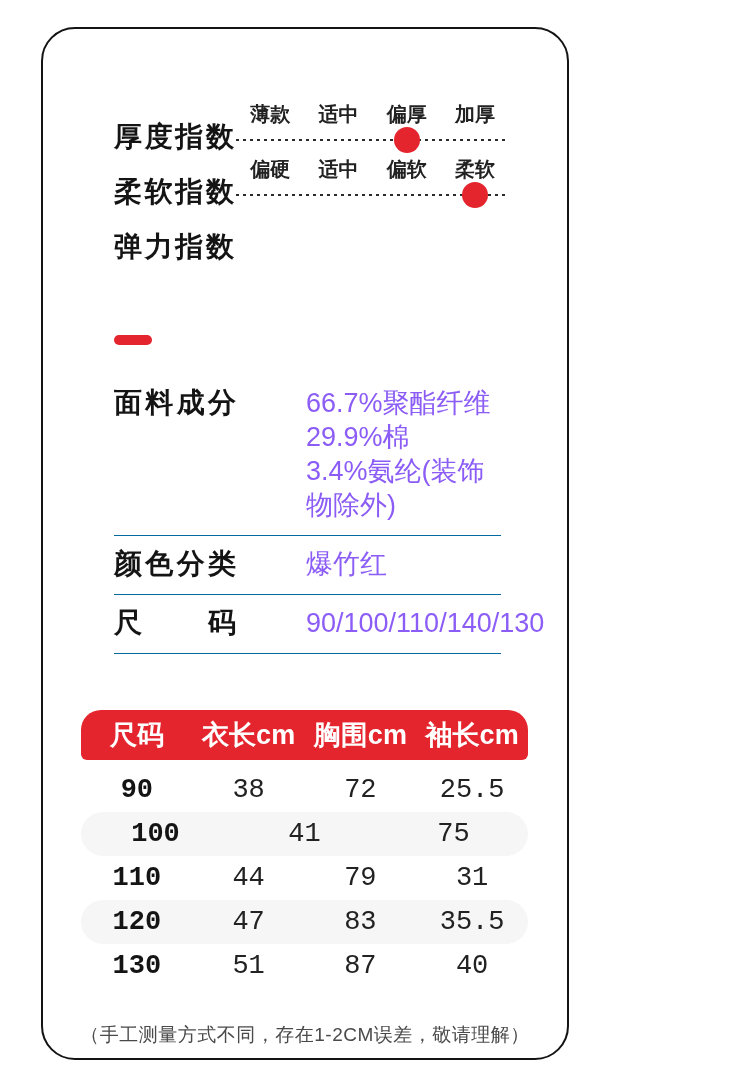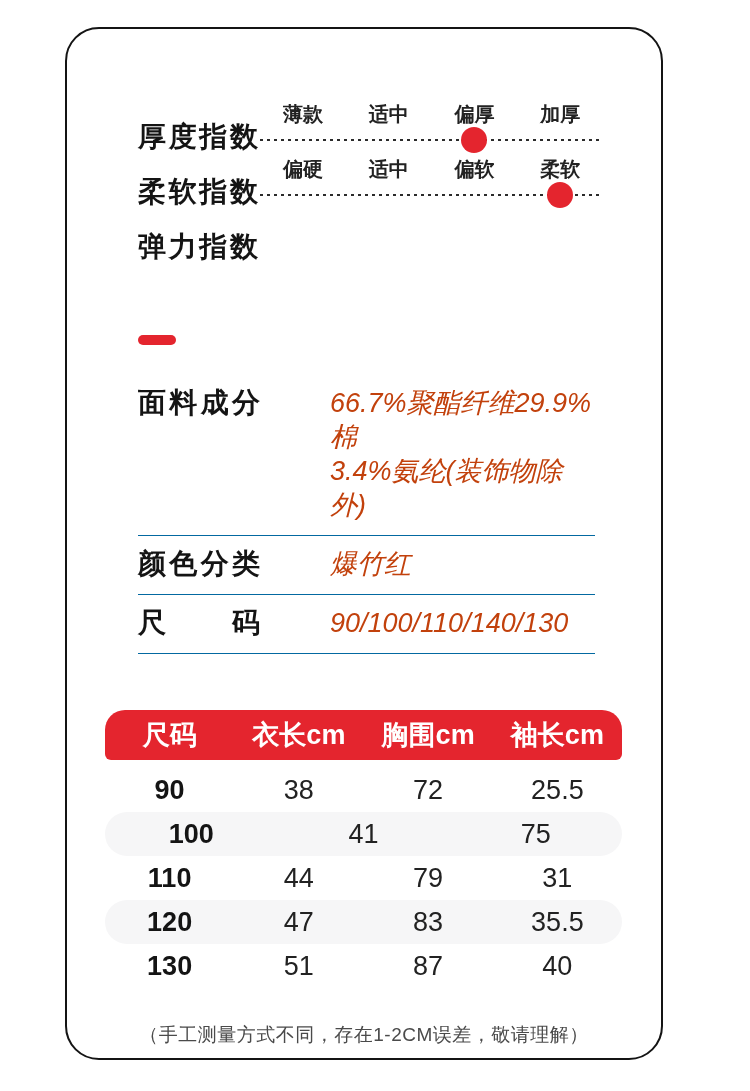--- a/index.html
+++ b/index.html
@@ -1,47 +1,47 @@
 <!DOCTYPE html>
 <html><head>
 <meta charset="utf-8">
 <style>
   html,body{margin:0;padding:0;background:#ffffff;}
   body{width:750px;height:1091px;position:relative;font-family:"Liberation Sans",sans-serif;color:#141414;}
-  .card{position:absolute;left:41px;top:27px;width:598px;height:1033px;box-sizing:border-box;
-        border:2px solid #141414;border-radius:34px;background:#fff;overflow:hidden;margin-left:24px;}
+  .card{position:absolute;left:41px;top:27px;width:528px;height:1033px;box-sizing:border-box;
+        border:2px solid #141414;border-radius:34px;background:#fff;overflow:hidden;}
 
   
   .indices{margin:66px 58px 0 71px;}
   .idx-row{display:flex;align-items:flex-end;height:46px;margin-bottom:9px;}
   .idx-label{width:120px;flex:0 0 120px;font-weight:bold;font-size:28px;line-height:1;
              color:#141414;text-align:justify;text-align-last:justify;position:relative;top:10px;}
   .idx-scale{flex:1;position:relative;height:46px;margin-left:2px;}
   .idx-opts{position:absolute;top:6px;left:0;right:0;display:flex;}
   .idx-opt{flex:1;text-align:center;font-size:20px;font-weight:700;color:#222;}
   .dotline{position:absolute;left:0;right:0;bottom:0;height:2px;
            background:repeating-linear-gradient(to right,#2b2b2b 0 3px,transparent 3px 7px);}
   .dot{position:absolute;bottom:-12px;width:26px;height:26px;margin-left:-13px;
        border-radius:50%;background:#e4252e;}
 
   
   .dash{margin:84px 0 30px 71px;width:38px;height:10px;border-radius:5px;background:#e4252e;}
   .details{margin:0 66px 0 71px;}
   .detail-row{display:flex;align-items:flex-start;border-bottom:1px solid #0369a1;padding:11px 0 13px;}
   .detail-label{width:122px;flex:0 0 122px;font-weight:bold;font-size:28px;line-height:33px;
                 color:#141414;text-align:justify;text-align-last:justify;}
-  .detail-value{margin-left:70px;font-size:27px;line-height:34px;color:#c2410c;font-style:italic;}
+  .detail-value{margin-left:70px;font-size:27px;line-height:34px;color:#8b5cf6;}
 
   
   .size-table{margin:56px 39px 0 38px;}
   .t-head{display:flex;align-items:center;height:50px;background:#e4252e;
           border-radius:20px 20px 6px 6px;}
   .t-head .t-cell{color:#ffffff;font-weight:bold;font-size:27px;}
   .t-cell{flex:1;text-align:center;}
-  .t-body{margin-top:8px;}
+  .t-body{margin-top:8px;font-family:Liberation Mono, monospace;}
   .t-row{display:flex;align-items:center;height:44px;font-size:27px;color:#222;}
   .t-row:nth-child(even){background:#f6f6f7;border-radius:22px;}
   .t-row .t-cell:first-child{font-weight:bold;color:#141414;}
 
   
   .note{margin-top:34px;text-align:center;font-size:19px;color:#4a4a4a;letter-spacing:.5px;}
 </style>
 </head>
 <body>
 

